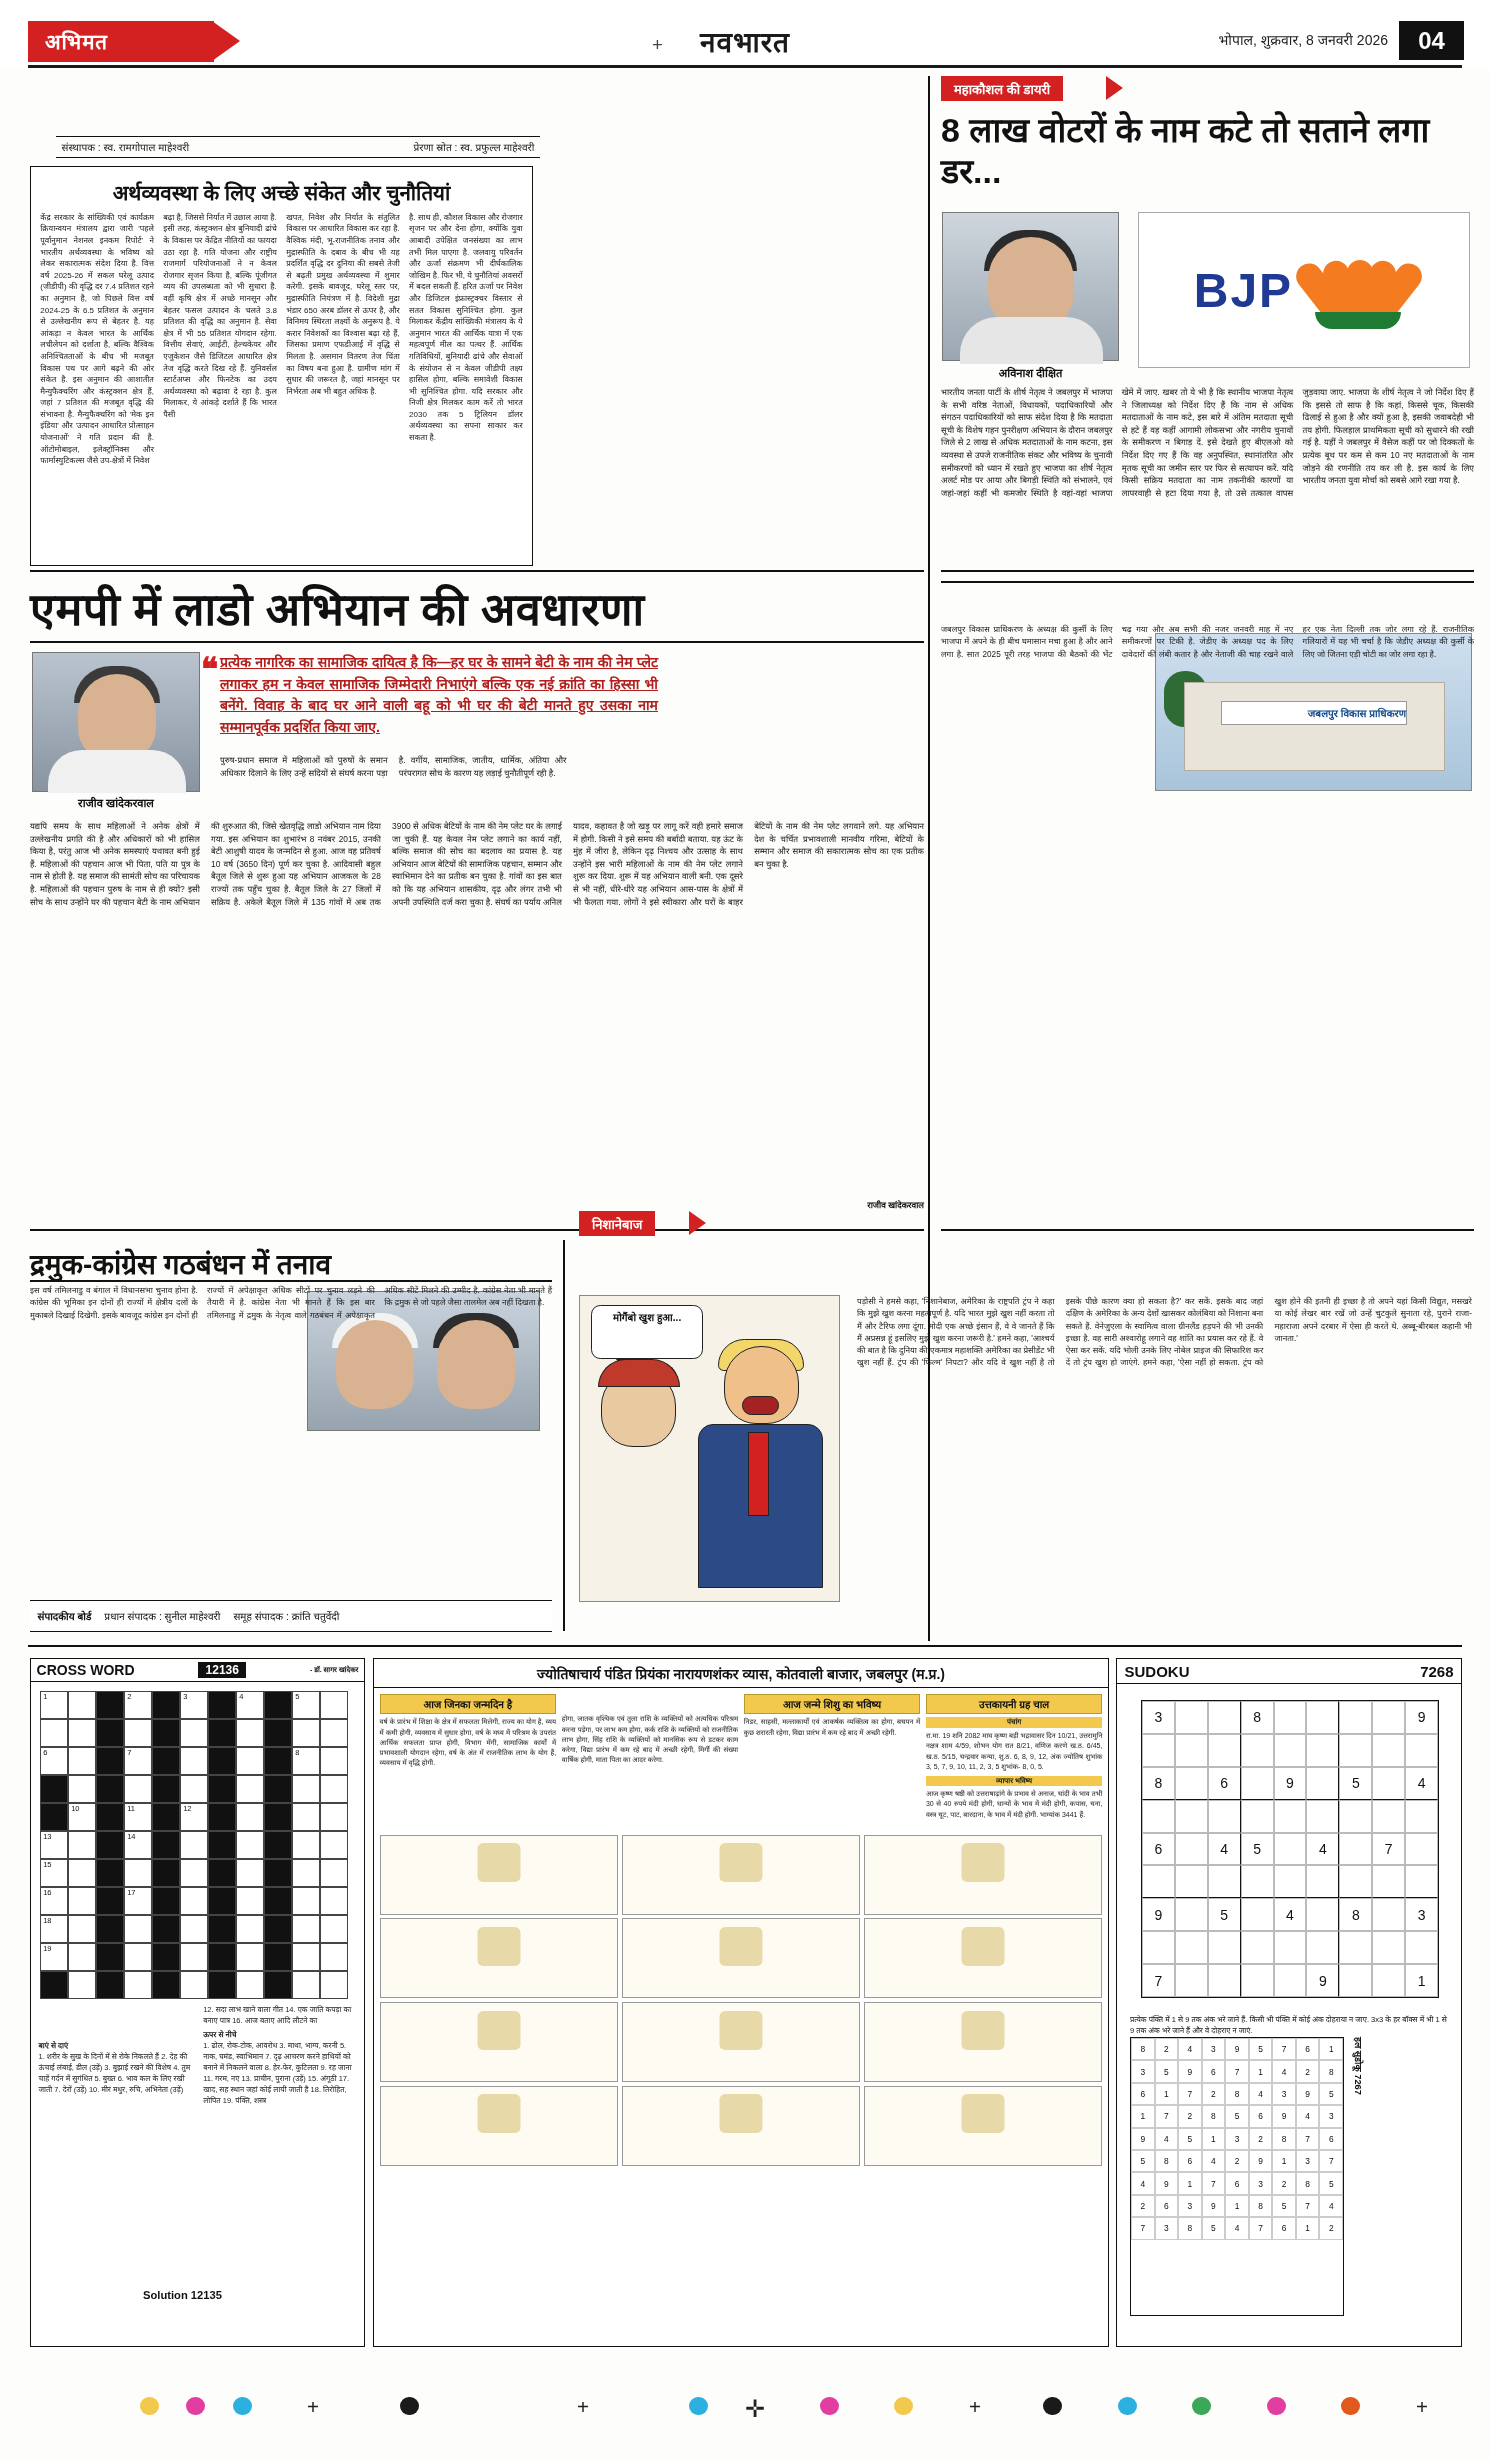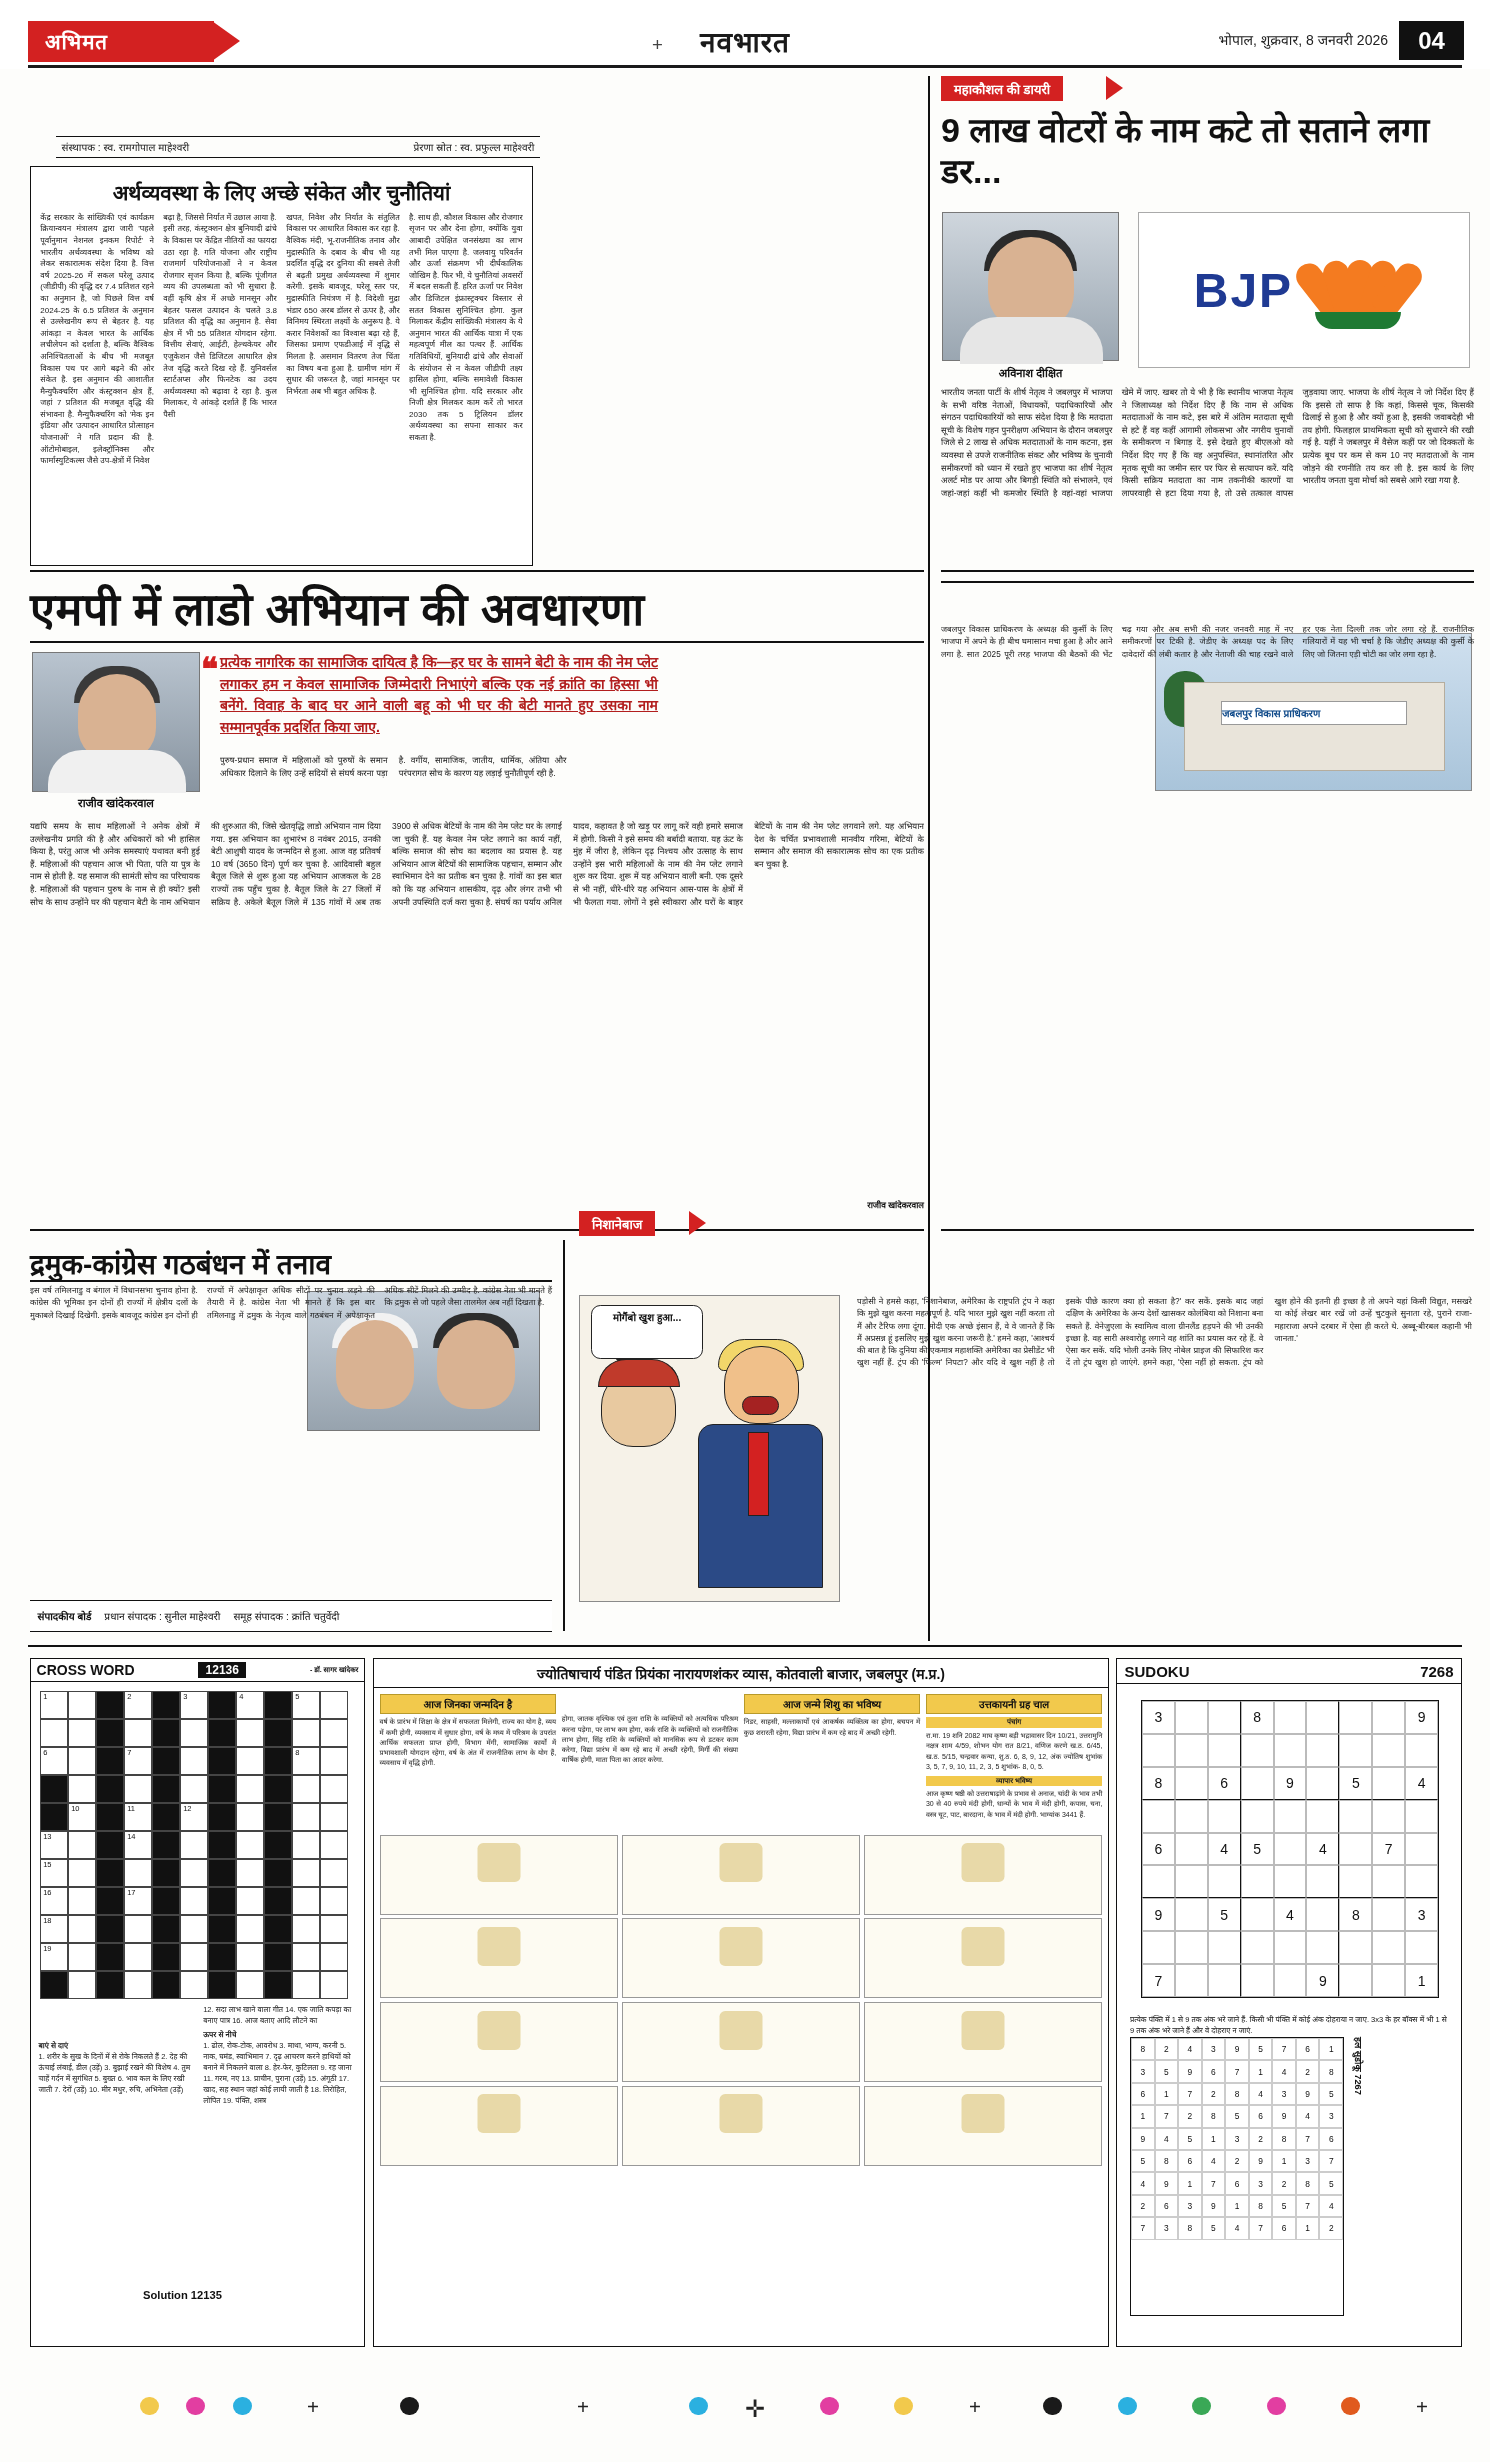--- a/index.html
+++ b/index.html
@@ -193,21 +193,21 @@
   .jdu-photo {
     position:absolute; left:1155px; top:633px; width:317px; height:158px;
     background:linear-gradient(#cfe0ef,#a9c4da); border:0.9px solid #888;
   }
   .jdu-photo .bldg {
     position:absolute; left:28px; top:48px; width:261px; height:89px;
     background:#e9e4da; border:0.9px solid #b5ad9e;
   }
   .jdu-photo .sign {
     position:absolute; left:65px; top:67px; width:186px; height:24px;
-    background:#fff; border:0.9px solid #999; font-size:10.2px; text-align:left;
+    background:#fff; border:0.9px solid #999; font-size:10.2px; text-align:right;
     line-height:24px; font-weight:bold; color:#114b8a;
   }
   .jdu-photo .tree {
     position:absolute; left:7.5px; top:37px; width:43px; height:56px;
     background:#2f6b35; border-radius:20.5px;
   }
   .jdu-body {
     position:absolute; left:941px; top:624px; width:533px; height:596px;
     font-size:8.2px; line-height:1.5; text-align:justify; color:#1b1b1b;
     column-count:3; column-gap:9.3px;
@@ -427,21 +427,21 @@
     <div class="ed-cols">
       <div class="ed-col" style="width:115px;">केंद्र सरकार के सांख्यिकी एवं कार्यक्रम क्रियान्वयन मंत्रालय द्वारा जारी 'पहले पूर्वानुमान नेशनल इनकम रिपोर्ट' ने भारतीय अर्थव्यवस्था के भविष्य को लेकर सकारात्मक संदेश दिया है. वित्त वर्ष 2025-26 में सकल घरेलू उत्पाद (जीडीपी) की वृद्धि दर 7.4 प्रतिशत रहने का अनुमान है, जो पिछले वित्त वर्ष 2024-25 के 6.5 प्रतिशत के अनुमान से उल्लेखनीय रूप से बेहतर है. यह आंकड़ा न केवल भारत के आर्थिक लचीलेपन को दर्शाता है, बल्कि वैश्विक अनिश्चितताओं के बीच भी मजबूत विकास पथ पर आगे बढ़ने की ओर संकेत है. इस अनुमान की आशातीत मैन्युफैक्चरिंग और कंस्ट्रक्शन क्षेत्र हैं, जहां 7 प्रतिशत की मजबूत वृद्धि की संभावना है. मैन्युफैक्चरिंग को 'मेक इन इंडिया' और 'उत्पादन आधारित प्रोत्साहन योजनाओं' ने गति प्रदान की है. ऑटोमोबाइल, इलेक्ट्रॉनिक्स और फार्मास्युटिकल्स जैसे उप-क्षेत्रों में निवेश</div>
       <div class="ed-col" style="width:115px;">बढ़ा है, जिससे निर्यात में उछाल आया है. इसी तरह, कंस्ट्रक्शन क्षेत्र बुनियादी ढांचे के विकास पर केंद्रित नीतियों का फायदा उठा रहा है. गति योजना और राष्ट्रीय राजमार्ग परियोजनाओं ने न केवल रोजगार सृजन किया है, बल्कि पूंजीगत व्यय की उपलब्धता को भी सुधारा है. वहीं कृषि क्षेत्र में अच्छे मानसून और बेहतर फसल उत्पादन के चलते 3.8 प्रतिशत की वृद्धि का अनुमान है. सेवा क्षेत्र में भी 55 प्रतिशत योगदान रहेगा. वित्तीय सेवाएं, आईटी, हेल्थकेयर और एजुकेशन जैसे डिजिटल आधारित क्षेत्र तेज वृद्धि करते दिख रहे हैं. युनिवर्सल स्टार्टअप्स और फिनटेक का उदय अर्थव्यवस्था को बढ़ावा दे रहा है. कुल मिलाकर, ये आंकड़े दर्शाते हैं कि भारत पैसी</div>
       <div class="ed-col" style="width:115px;">खपत, निवेश और निर्यात के संतुलित विकास पर आधारित विकास कर रहा है. वैश्विक मंदी, भू-राजनीतिक तनाव और मुद्रास्फीति के दबाव के बीच भी यह प्रदर्शित वृद्धि दर दुनिया की सबसे तेजी से बढ़ती प्रमुख अर्थव्यवस्था में शुमार करेगी. इसके बावजूद, घरेलू स्तर पर, मुद्रास्फीति नियंत्रण में है. विदेशी मुद्रा भंडार 650 अरब डॉलर से ऊपर है, और विनिमय स्थिरता लक्ष्यों के अनुरूप है. ये करार निवेशकों का विश्वास बढ़ा रहे हैं, जिसका प्रमाण एफडीआई में वृद्धि से मिलता है. असमान वितरण तेज चिंता का विषय बना हुआ है. ग्रामीण मांग में सुधार की जरूरत है, जहां मानसून पर निर्भरता अब भी बहुत अधिक है.</div>
       <div class="ed-col" style="width:115px;">है. साथ ही, कौशल विकास और रोजगार सृजन पर और देना होगा, क्योंकि युवा आबादी उपेक्षित जनसंख्या का लाभ तभी मिल पाएगा है. जलवायु परिवर्तन और ऊर्जा संक्रमण भी दीर्घकालिक जोखिम है. फिर भी, ये चुनौतियां अवसरों में बदल सकती हैं. हरित ऊर्जा पर निवेश और डिजिटल इंफ्रास्ट्रक्चर विस्तार से सतत विकास सुनिश्चित होगा. कुल मिलाकर केंद्रीय सांख्यिकी मंत्रालय के ये अनुमान भारत की आर्थिक यात्रा में एक महत्वपूर्ण मील का पत्थर हैं. आर्थिक गतिविधियों, बुनियादी ढांचे और सेवाओं के संयोजन से न केवल जीडीपी तक्ष्य हासिल होगा, बल्कि समावेशी विकास भी सुनिश्चित होगा. यदि सरकार और निजी क्षेत्र मिलकर काम करें तो भारत 2030 तक 5 ट्रिलियन डॉलर अर्थव्यवस्था का सपना साकार कर सकता है.</div>
     </div>
   </div>
 
   <div class="tag-red" style="left:941px; top:76px;">महाकौशल की डायरी</div>
   <div class="tag-arrow" style="left:1106px; top:76px;"></div>
-  <div class="lead-head">9 लाख वोटरों के नाम कटे तो सताने लगा डर...</div>
+  <div class="lead-head">8 लाख वोटरों के नाम कटे तो सताने लगा डर...</div>
 
   <div class="lead-photo">
     <div class="hair"></div>
     <div class="face"></div>
     <div class="body"></div>
   </div>
   <div class="lead-cap">अविनाश दीक्षित</div>
 
   <div class="bjp-flag">
     <span class="bjp-letters">BJP</span>

